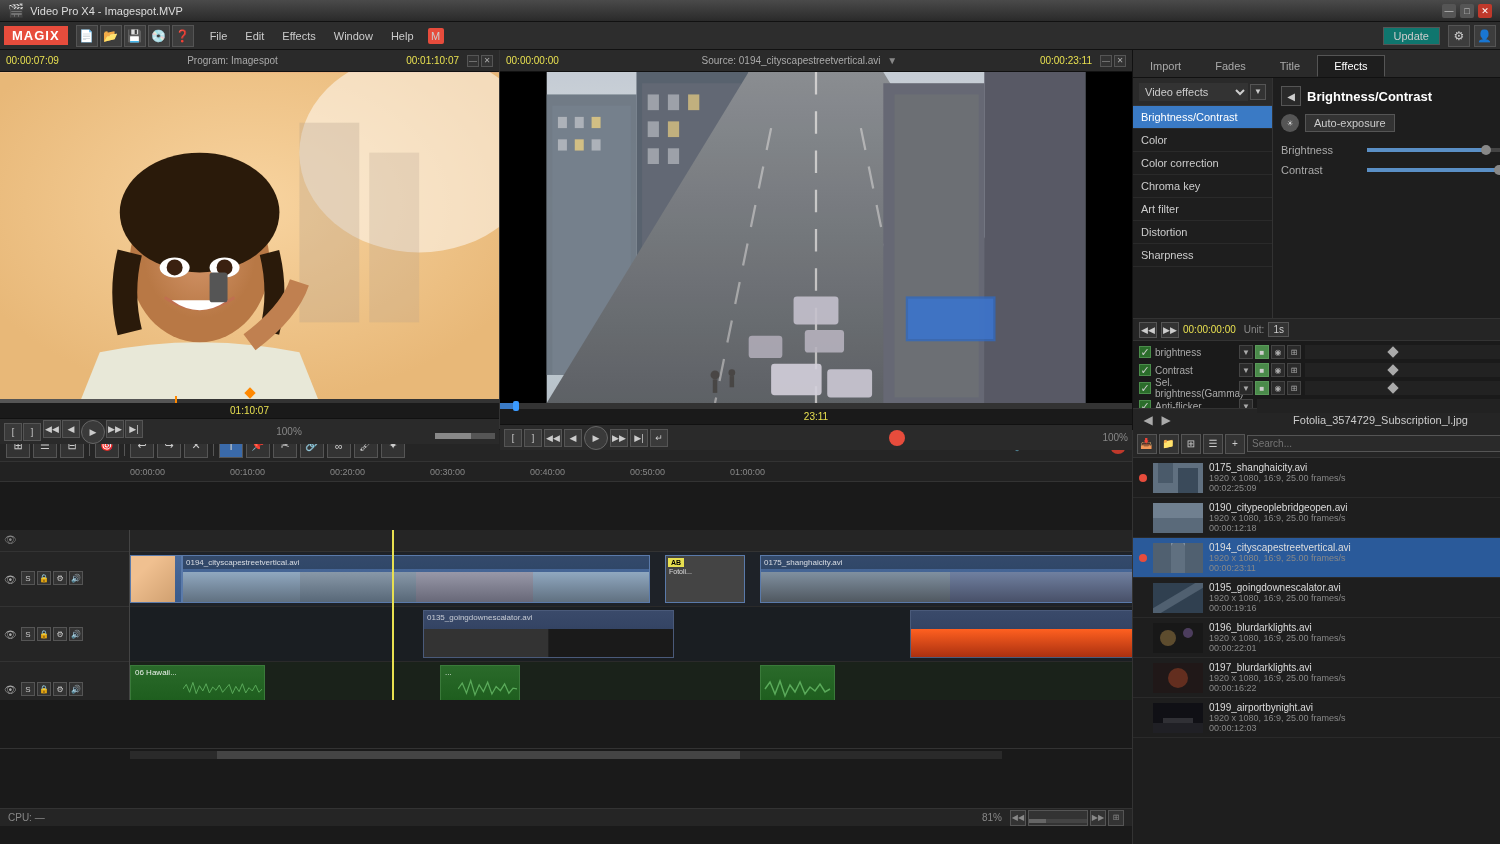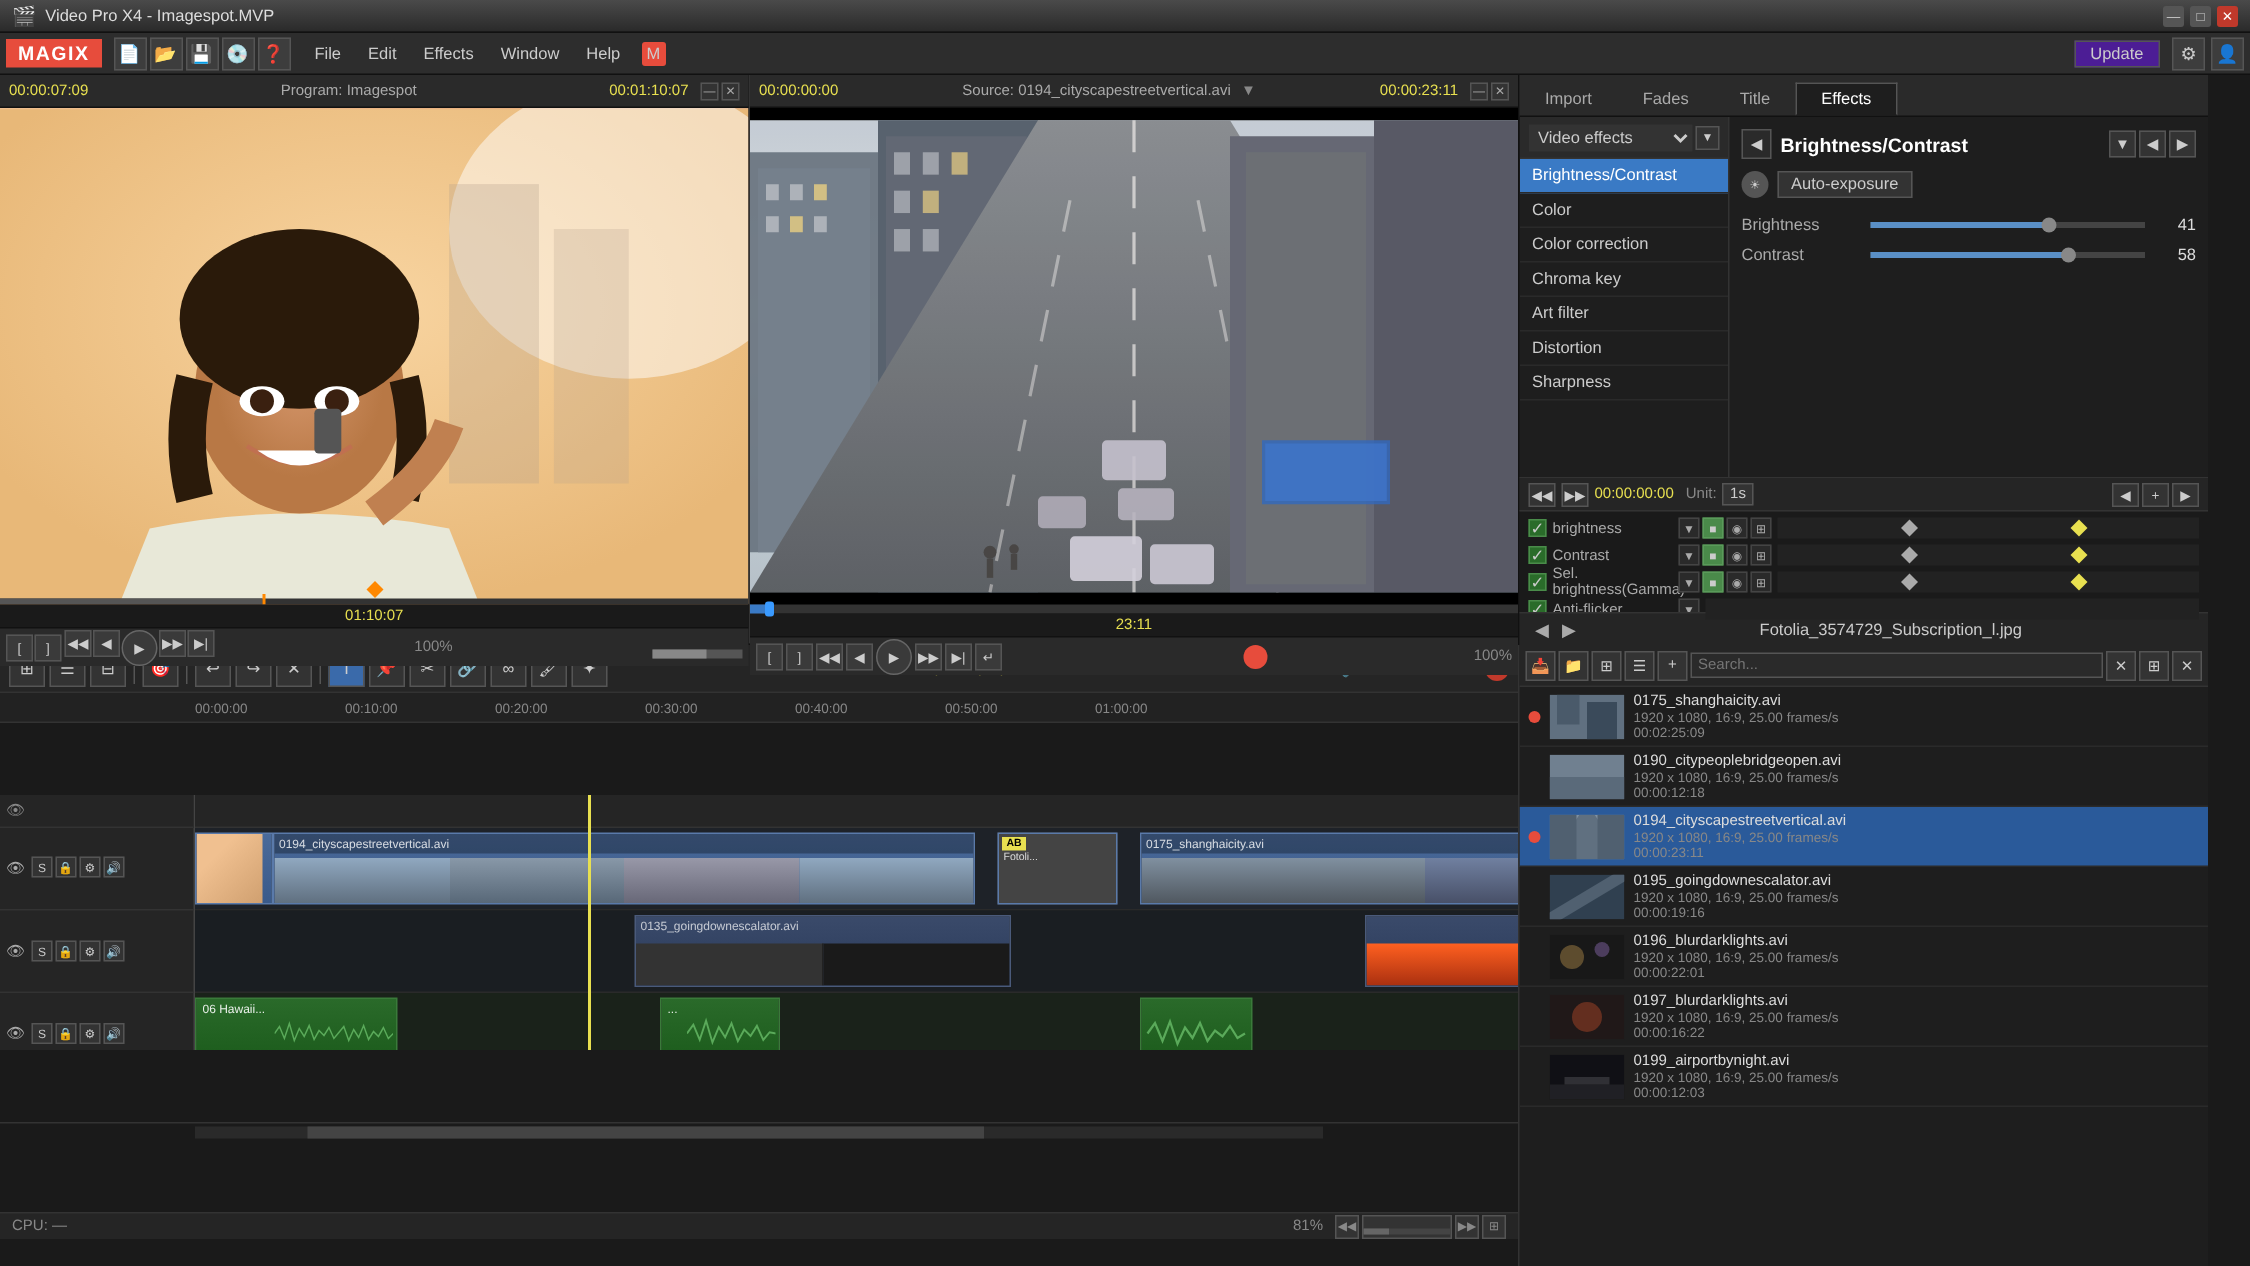--- a/index.html
+++ b/index.html
@@ -21,21 +21,21 @@
     
     #menubar {
       height: 28px; background: #2d2d2d; display: flex; align-items: center;
       padding: 0 4px; border-bottom: 1px solid #111;
     }
     .logo { background: #e74c3c; color: white; font-weight: bold; font-size: 13px; padding: 2px 8px; margin-right: 8px; letter-spacing: 1px; }
     .menu-icons { display: flex; gap: 2px; margin-right: 8px; }
     .menu-icon-btn { width: 22px; height: 22px; background: #3d3d3d; border: 1px solid #555; display: flex; align-items: center; justify-content: center; cursor: pointer; color: #ccc; font-size: 12px; }
     .menu-items { display: flex; gap: 2px; }
     .menu-item { padding: 2px 8px; color: #ccc; cursor: pointer; font-size: 11px; }
-    .update-btn { margin-left: auto; background: #4c1d95; border: 1px solid #555; color: #ccc; padding: 2px 10px; cursor: pointer; font-size: 11px; }
+    .update-btn { margin-left: auto; background: #0f766e; border: 1px solid #555; color: #ccc; padding: 2px 10px; cursor: pointer; font-size: 11px; }
 
     
     #main { display: flex; height: calc(844px - 50px); }
 
     
     #workspace { flex: 1; display: flex; flex-direction: column; overflow: hidden; }
 
     
     #previews { display: flex; height: 380px; border-bottom: 1px solid #111; }
 
@@ -635,21 +635,21 @@
             <div class="right-scroll-btn">▶▶</div>
             <div class="right-scroll-btn">⊞</div>
           </div>
         </div>
 
       </div>
     </div>
 
   </div>
 
-  <div style="display:flex;flex-direction:column;width:488px;">
+  <div style="display:flex;flex-direction:column;width:368px;">
 
     <div id="right-panel" style="width:460px;height:380px;">
 
       <div id="effects-tabs">
         <div class="eff-tab">Import</div>
         <div class="eff-tab">Fades</div>
         <div class="eff-tab">Title</div>
         <div class="eff-tab active">Effects</div>
       </div>
 

